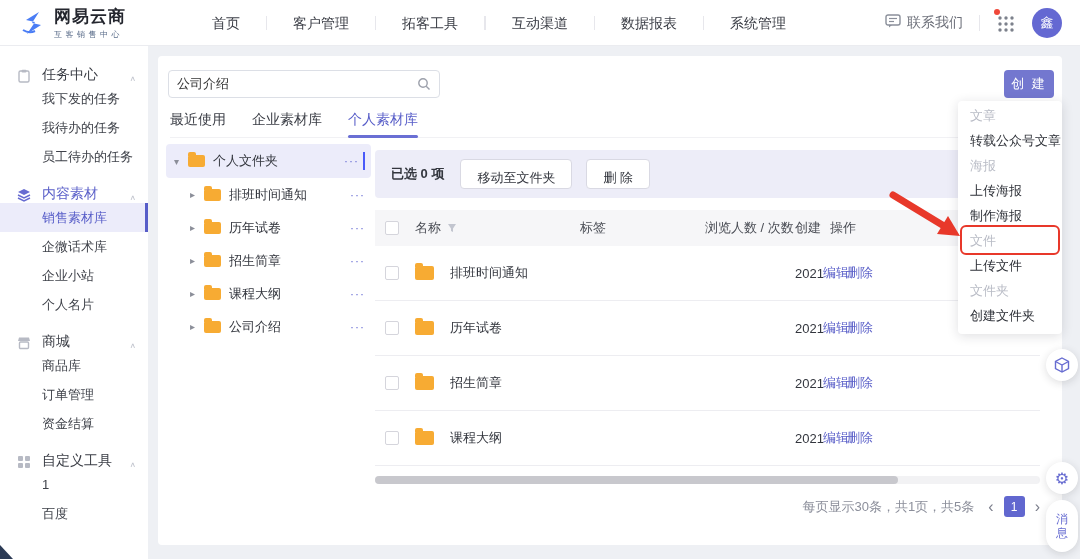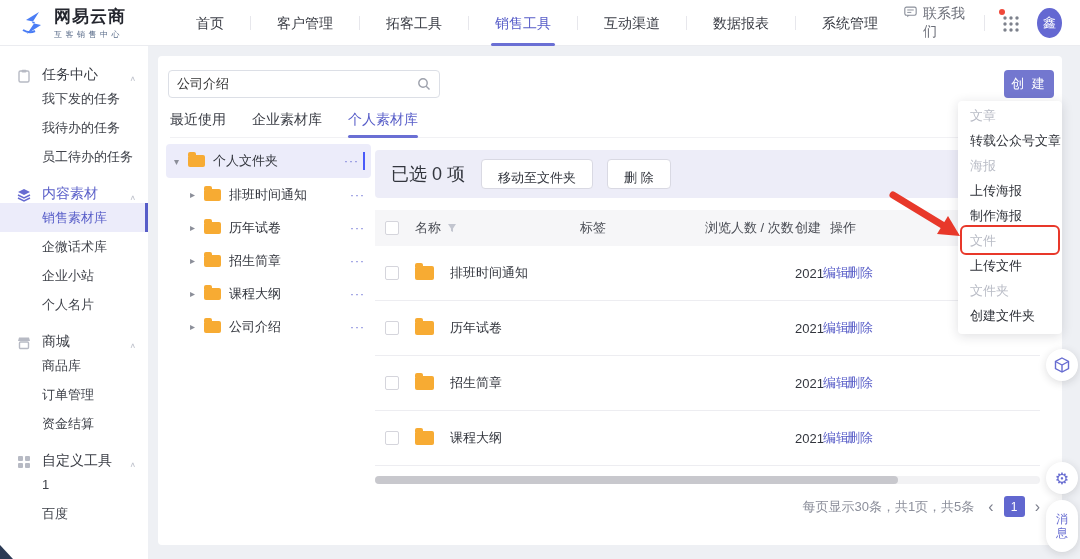--- a/index.html
+++ b/index.html
@@ -54,21 +54,21 @@
   .tree-row { height:33px; display:flex; align-items:center; padding:0 6px 0 24px; cursor:pointer;}
   .tcaret { font-size:10px; color:#8b8e99; width:14px; }
   .folder-ic { position:relative; width:17px; height:12px; background:#f7ab33; border-radius:2px; margin-right:8px; flex:none;}
   .folder-ic::before { content:""; position:absolute; top:-3px; left:0; width:8px; height:4px; background:#f7ab33; border-radius:2px 2px 0 0;}
   .tree-label { font-size:13px; color:#33363e; white-space:nowrap; }
   .more-dots { margin-left:auto; color:#6a6fd4; font-size:12px; letter-spacing:1px; cursor:pointer;}
   .cursor-bar { width:2px; height:18px; background:#4a5af9; margin-left:4px;}
   
   .list { position:absolute; left:217px; top:94px; width:665px; }
   .toolbar { height:48px; background:#ededf8; border-radius:4px; display:flex; align-items:center; padding:0 16px;}
-  .toolbar .sel { font-size:18px; color:#33363e; margin-right:16px;}
+  .toolbar .sel { font-size:13px; color:#33363e; margin-right:16px;font-weight:bold;}
   .tb-btn { background:#fff; border:1px solid #d9d9e3; border-radius:4px; height:30px; padding:9px 16px;
     font-size:13px; color:#33363e; margin-right:14px; cursor:pointer; font-family:inherit;}
   .thead { margin-top:12px; height:36px; background:#f6f6f8; display:flex; align-items:center; position:relative; font-size:13px; color:#4a4d55;}
   .cb { width:14px; height:14px; border:1px solid #d5d5dc; border-radius:2px; background:#fff; flex:none; cursor:pointer;}
   .thead .cb { margin-left:10px;}
   .col-name { position:absolute; left:40px; display:flex; align-items:center;}
   .col-name svg { margin-left:6px;}
   .col-tag  { position:absolute; left:205px;}
   .col-views{ position:absolute; left:330px;}
   .col-created{ position:absolute; left:420px;}
@@ -120,21 +120,20 @@
       <div class="s">互客销售中心</div>
     </div>
   </div>
   <div class="nav">
     <div class="nav-item">首页</div>
     <div class="nav-sep"></div>
     <div class="nav-item">客户管理</div>
     <div class="nav-sep"></div>
     <div class="nav-item">拓客工具</div>
     <div class="nav-sep"></div>
-    <div class="nav-item active">销售工具</div>
     <div class="nav-sep"></div>
     <div class="nav-item">互动渠道</div>
     <div class="nav-sep"></div>
     <div class="nav-item">数据报表</div>
     <div class="nav-sep"></div>
     <div class="nav-item">系统管理</div>
   </div>
   <div class="header-right">
     <div class="contact">
       <svg width="16" height="14" viewBox="0 0 16 14">

